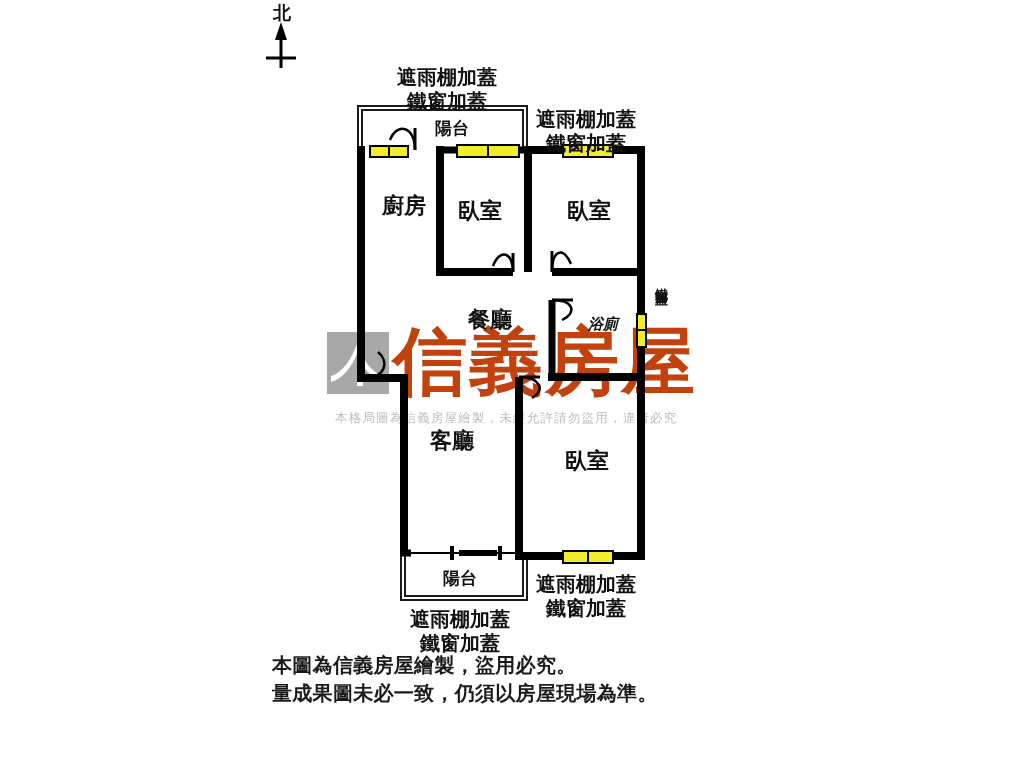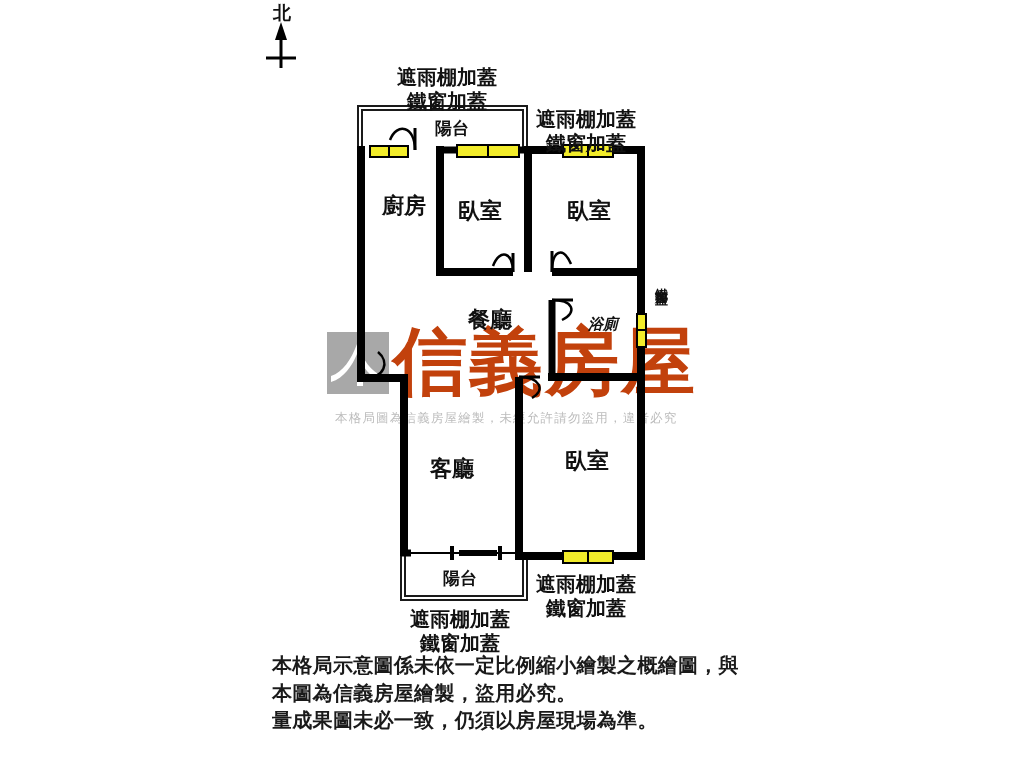--- a/index.html
+++ b/index.html
@@ -243,21 +243,21 @@
     </g>
 
   </svg>
 
   <div class="lbl room" style="left:382px; top:194px; width:44px;">廚房</div>
   <div class="lbl room" style="left:430px; top:120px; width:44px; font-size:17px;">陽台</div>
   <div class="lbl room" style="left:458px; top:199px; width:44px;">臥室</div>
   <div class="lbl room" style="left:567px; top:199px; width:44px;">臥室</div>
   <div class="lbl room" style="left:468px; top:308px; width:44px;">餐廳</div>
   <div class="lbl room" style="left:583px; top:317px; width:40px; font-size:15px;font-style:italic;">浴廁</div>
-  <div class="lbl room" style="left:430px; top:429px; width:44px;margin-top:28px;">客廳</div>
+  <div class="lbl room" style="left:430px; top:429px; width:44px;">客廳</div>
   <div class="lbl room" style="left:565px; top:449px; width:44px;">臥室</div>
   <div class="lbl room" style="left:438px; top:570px; width:44px; font-size:17px;">陽台</div>
 
   <div class="lbl annot" style="left:397px; top:66px; width:100px;">
     <div>遮雨棚加蓋</div>
     <div>鐵窗加蓋</div>
   </div>
 
   <div class="lbl annot" style="left:536px; top:108px; width:100px;">
     <div>遮雨棚加蓋</div>
@@ -272,18 +272,17 @@
   </div>
 
   <div class="lbl annot" style="left:410px; top:608px; width:100px;">
     <div>遮雨棚加蓋</div>
     <div>鐵窗加蓋</div>
   </div>
 
   <div class="lbl compass" style="left:268px; top:4px; width:28px;">北</div>
 
   <div id="disclaimer">
-    <div>本格局示意圖係未依一定比例縮小繪製之概繪圖，與</div>
     <div>本圖為信義房屋繪製，盜用必究。</div>
     <div>量成果圖未必一致，仍須以房屋現場為準。</div>
   </div>
 
 </div>
 
 </body></html>

